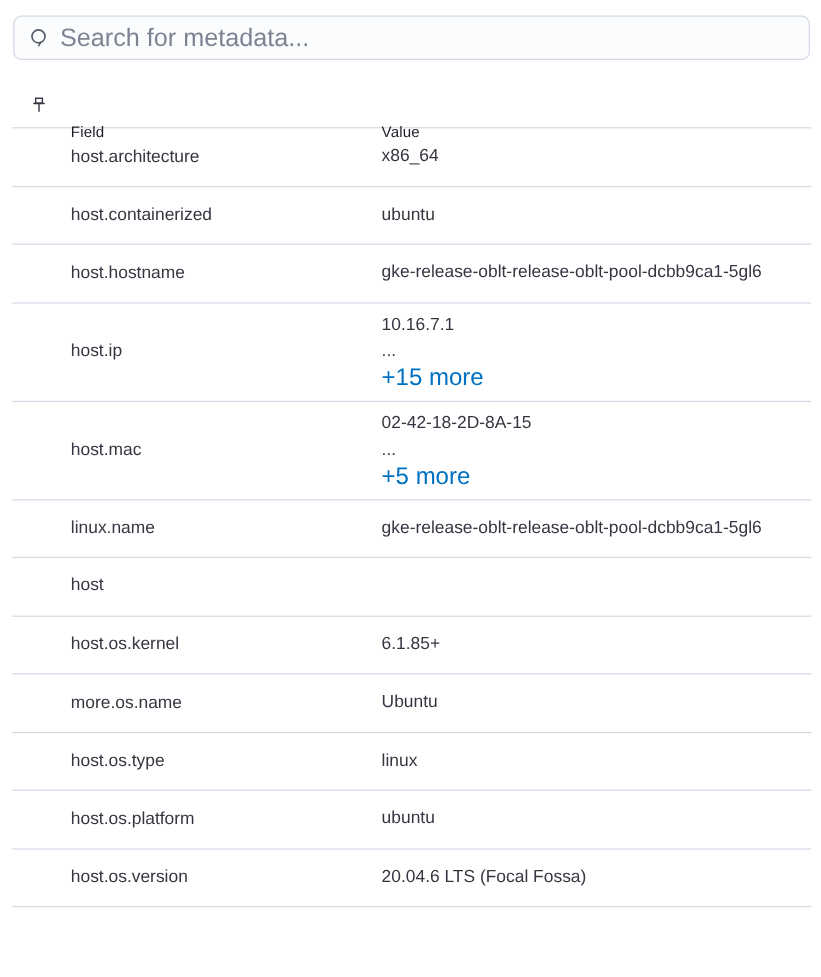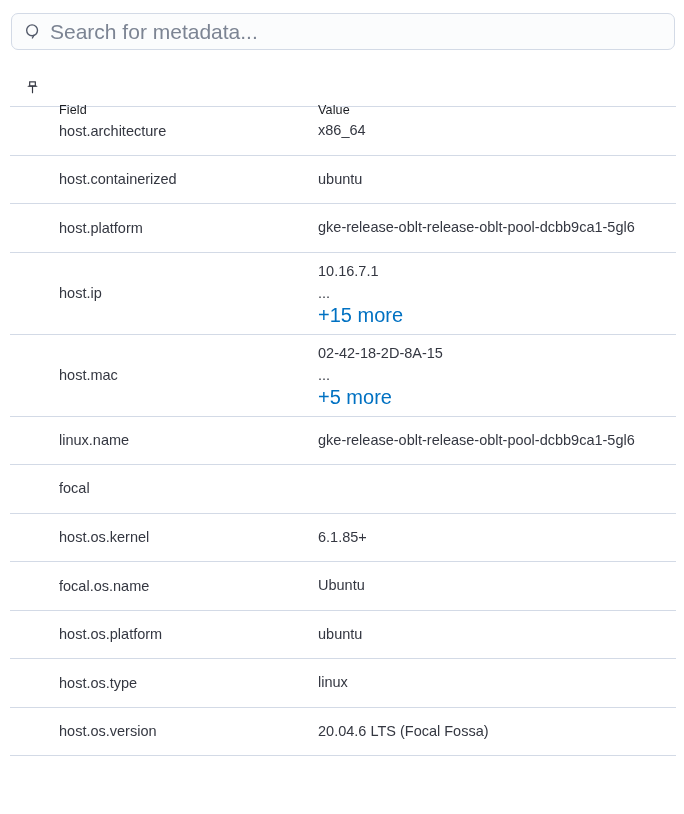--- a/index.html
+++ b/index.html
@@ -103,21 +103,21 @@
     <div class="cell-pin"></div>
     <div class="cell-field">host.containerized</div>
     <div class="cell-value">
       <span>ubuntu</span>
 
     </div>
   </div>
 
   <div class="row">
     <div class="cell-pin"></div>
-    <div class="cell-field">host.platform</div>
+    <div class="cell-field">host.hostname</div>
     <div class="cell-value">
       <span>gke-release-oblt-release-oblt-pool-dcbb9ca1-5gl6</span>
 
     </div>
   </div>
 
   <div class="row">
     <div class="cell-pin"></div>
     <div class="cell-field">host.ip</div>
     <div class="cell-value">
@@ -146,64 +146,64 @@
     <div class="cell-field">linux.name</div>
     <div class="cell-value">
       <span>gke-release-oblt-release-oblt-pool-dcbb9ca1-5gl6</span>
 
     </div>
   </div>
 
   <div class="row">
     <div class="cell-pin"></div>
     <div class="cell-value">
-      <span>focal</span>
+      <span>host</span>
 
     </div>
   </div>
 
 
   <div class="row">
     <div class="cell-pin"></div>
     <div class="cell-field">host.os.kernel</div>
     <div class="cell-value">
       <span>6.1.85+</span>
 
     </div>
   </div>
 
   <div class="row">
     <div class="cell-pin"></div>
-    <div class="cell-field">focal.os.name</div>
+    <div class="cell-field">more.os.name</div>
     <div class="cell-value">
       <span>Ubuntu</span>
 
     </div>
   </div>
 
   <div class="row">
     <div class="cell-pin"></div>
+    <div class="cell-field">host.os.type</div>
+    <div class="cell-value">
+      <span>linux</span>
+
+    </div>
+  </div>
+
+  <div class="row">
+    <div class="cell-pin"></div>
     <div class="cell-field">host.os.platform</div>
     <div class="cell-value">
       <span>ubuntu</span>
 
     </div>
   </div>
 
   <div class="row">
     <div class="cell-pin"></div>
-    <div class="cell-field">host.os.type</div>
-    <div class="cell-value">
-      <span>linux</span>
-
-    </div>
-  </div>
-
-  <div class="row">
-    <div class="cell-pin"></div>
     <div class="cell-field">host.os.version</div>
     <div class="cell-value">
       <span>20.04.6 LTS (Focal Fossa)</span>
 
     </div>
   </div>
 </div>
   </div>
 
 </div>

